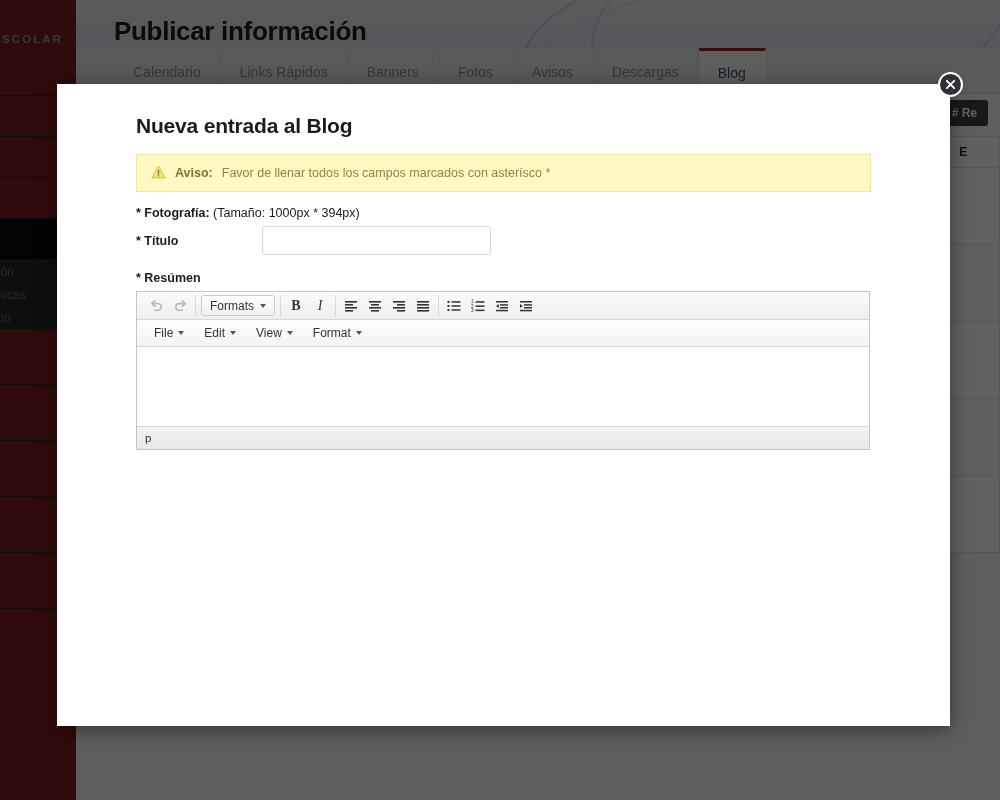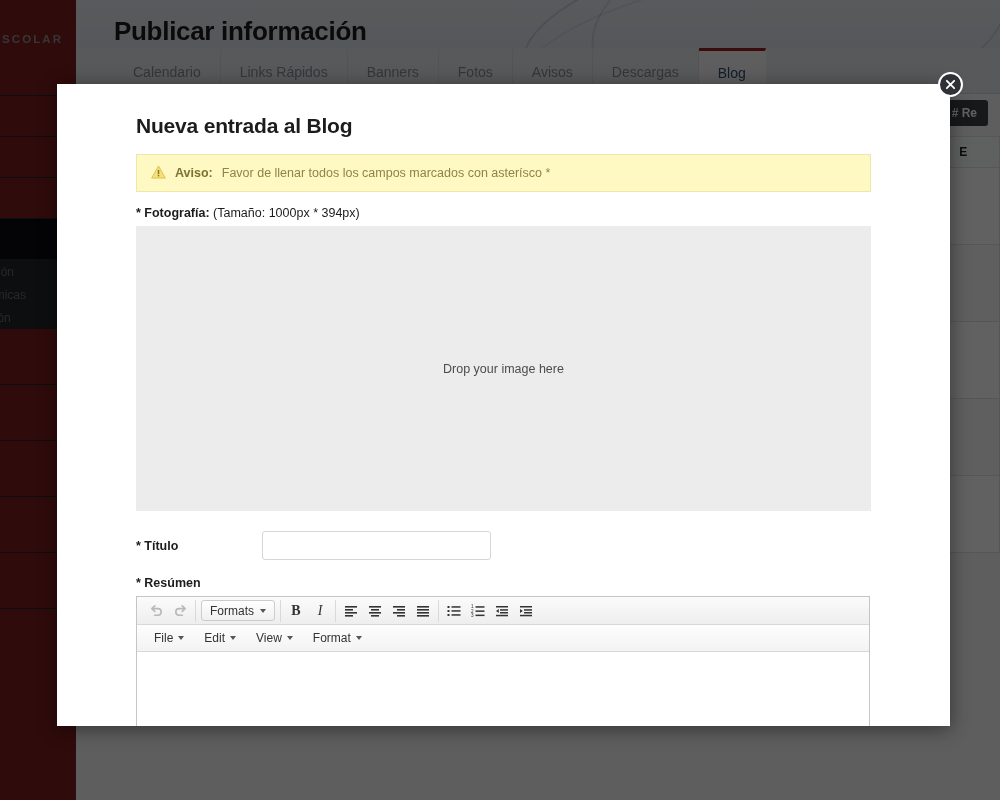--- a/index.html
+++ b/index.html
@@ -454,23 +454,20 @@
       </span>
       <span class="warn-label">Aviso:</span>
       <span class="warn-text">Favor de llenar todos los campos marcados con asterísco *</span>
     </div>
 
     <div class="field-label">
       <span>* Fotografía:</span>
       <span class="note">(Tamaño: 1000px * 394px)</span>
     </div>
 
-    <div id="dropzone">
-      <span>Drop your image here</span>
-    </div>
 
     <div class="row-inline">
       <div class="field-label">* Título</div>
       <input id="titulo-input" type="text" value="" style="">
     </div>
 
     <div class="field-label">* Resúmen</div>
 
     <div id="editor">
 

